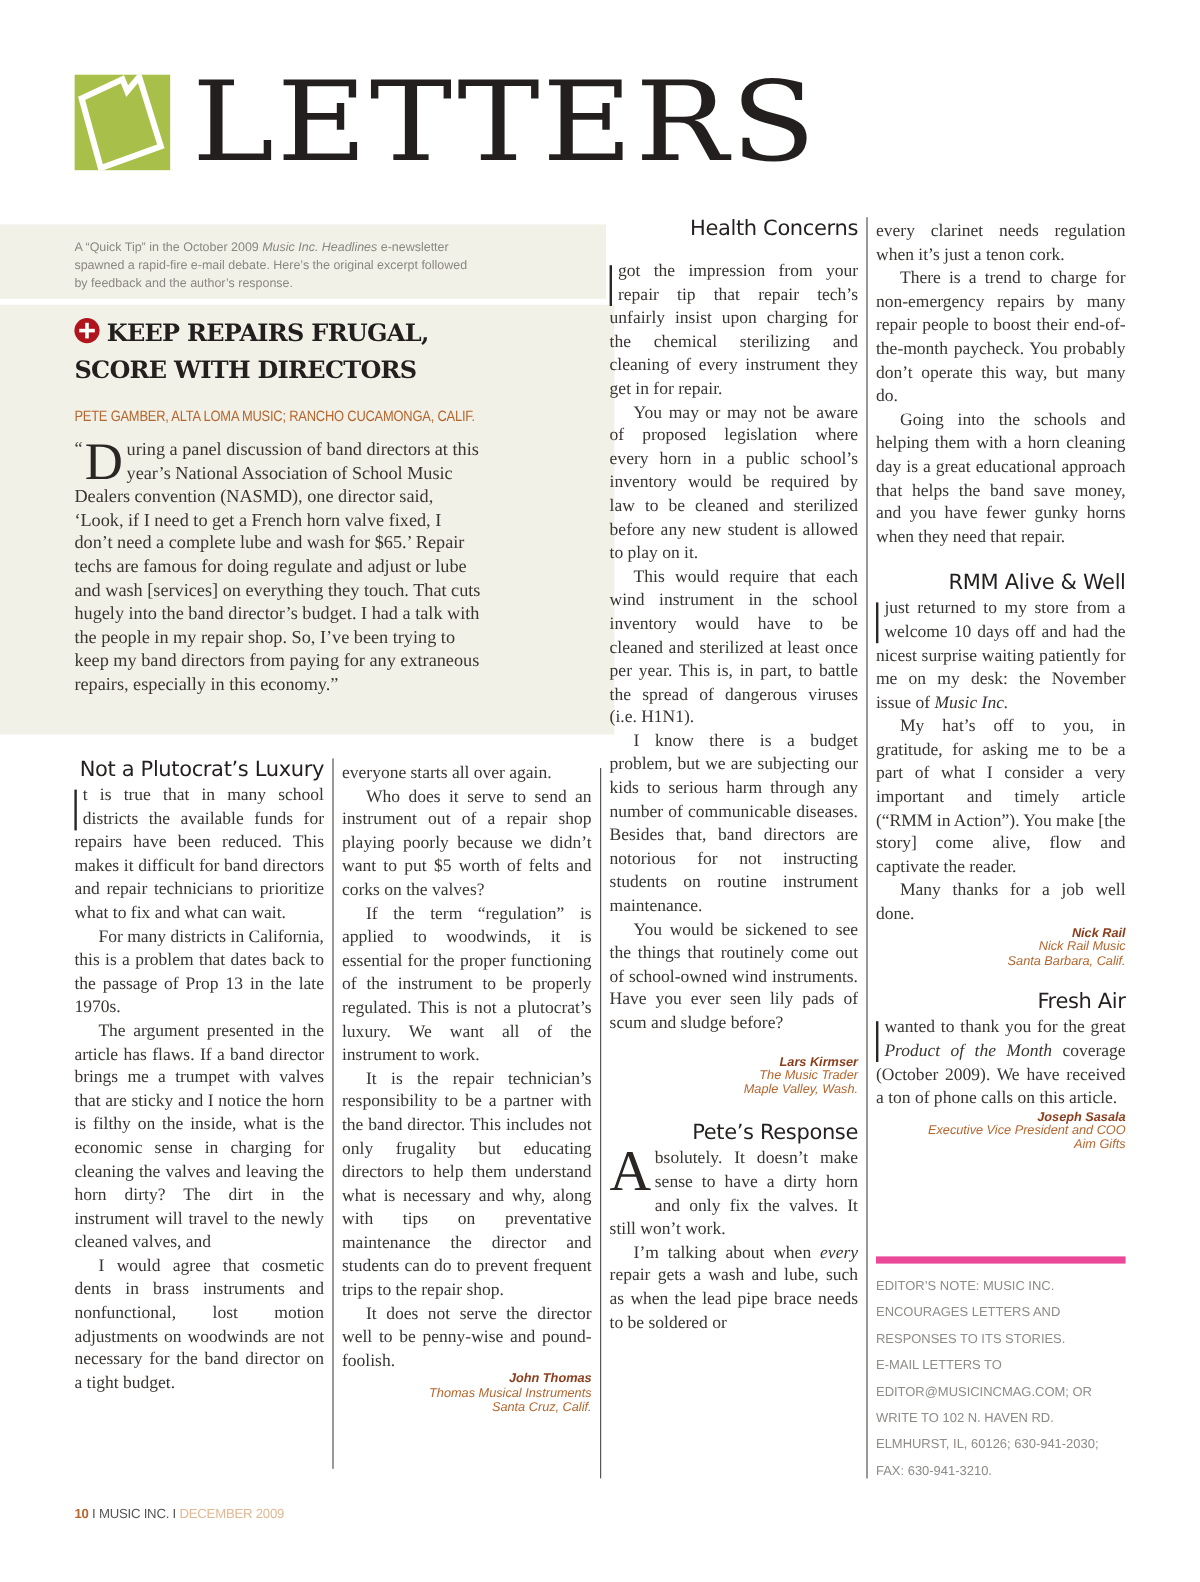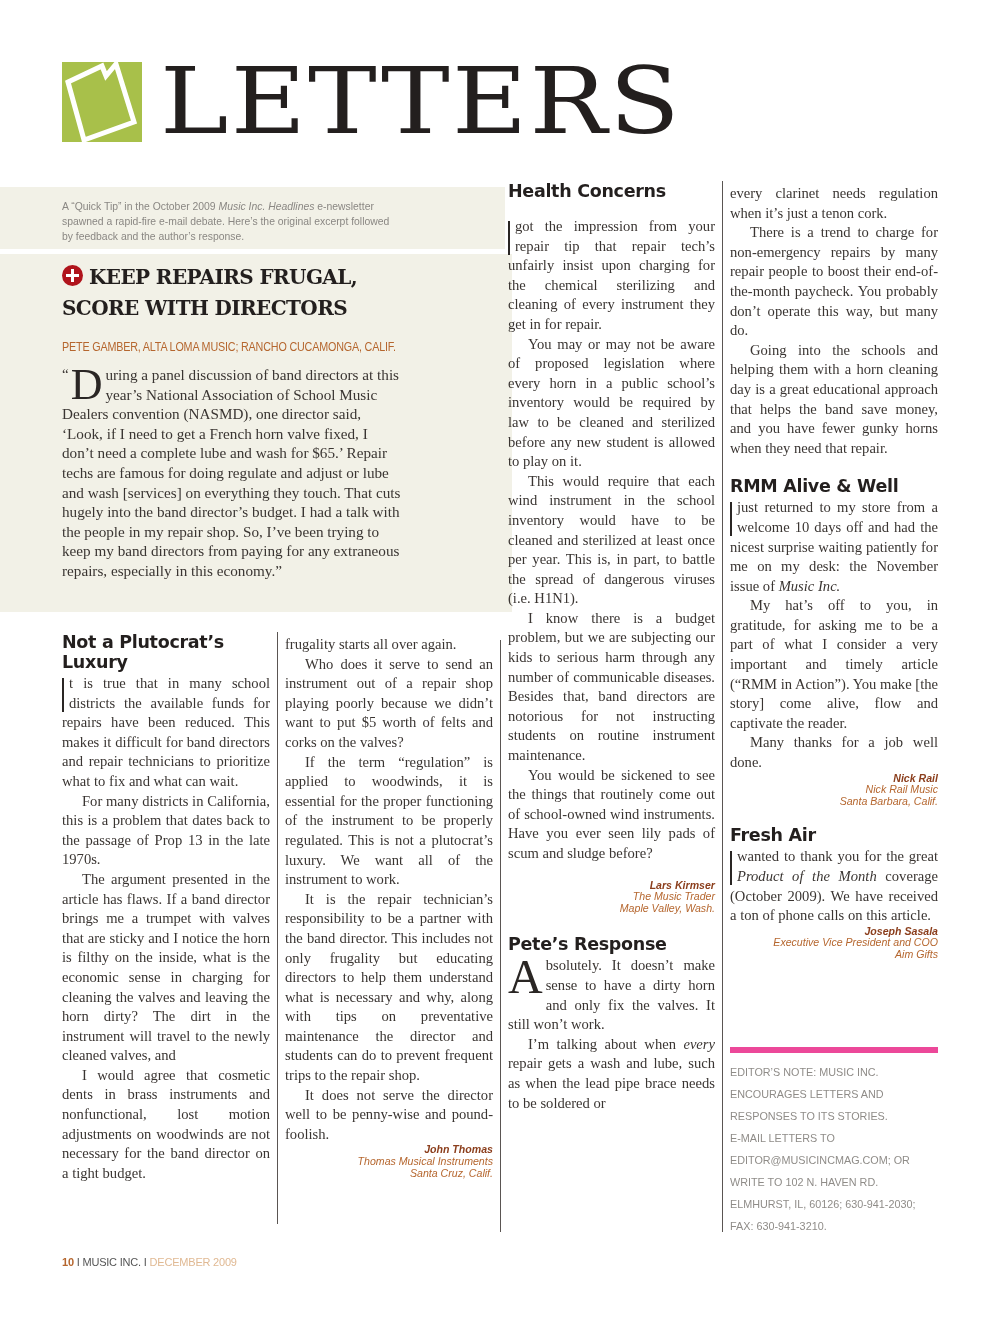--- a/index.html
+++ b/index.html
@@ -37,21 +37,21 @@
   .col1 { left: 62px; top: 632px; width: 208px; }
   .col2 { left: 285px; top: 635px; width: 208px; }
   .col3 { left: 508px; top: 181px; width: 207px; }
   .col4 { left: 730px; top: 184px; width: 208px; }
 
   .rule-v { position: absolute; width: 1px; background: #5a5552; }
   .rule1 { left: 277px; top: 632px; height: 592px; }
   .rule2 { left: 500px; top: 640px; height: 592px; }
   .rule3 { left: 722px; top: 181px; height: 1051px; }
 
-  .h-sec { font-family: "DejaVu Sans", sans-serif; font-weight: bold; font-size: 17.5px; line-height: 20px; color: #231f1e; text-align: left; letter-spacing: -0.3px; margin-bottom: 2px; }
+  .h-sec { font-family: "DejaVu Sans", sans-serif; font-weight: normal; font-size: 17.5px; line-height: 20px; color: #231f1e; text-align: right; letter-spacing: -0.3px; margin-bottom: 2px; }
   .bar-cap { display: inline-block; width: 2px; height: 34px; background: #2a2624; float: left; margin: 4px 5px 0 0; }
   .big-cap { float: left; font-size: 48px; line-height: 38px; font-weight: 300; margin: 2px 3px 0 0; color: #2a2624; }
 
   .sig { text-align: right; font-family: "Liberation Sans", sans-serif; font-style: italic; font-size: 10.6px; line-height: 11.6px; color: #b5662e; text-indent: 0 !important; }
   .sig .name { font-weight: bold; color: #8b3e1c; }
 
   .editor-note { position: absolute; left: 730px; top: 1047px; width: 208px; border-top: 6px solid #ec4899; padding-top: 8px; font-family: "Liberation Sans", sans-serif; font-size: 10.8px; line-height: 22px; color: #8f8c88; text-transform: uppercase; }
 
   .footer { position: absolute; left: 62px; top: 1256px; font-family: "Liberation Sans", sans-serif; font-size: 11px; color: #555; letter-spacing: -0.2px; }
   .footer .pg { font-weight: bold; color: #b5662e; }
@@ -96,21 +96,21 @@
 
 <div class="col col1">
   <h3 class="h-sec">Not a Plutocrat’s Luxury</h3>
   <p class="first"><span class="bar-cap"></span><span>t is true that in many school districts the available funds for repairs have been reduced. This makes it difficult for band directors and repair technicians to prioritize what to fix and what can wait.</span></p>
   <p>For many districts in California, this is a problem that dates back to the passage of Prop 13 in the late 1970s.</p>
   <p id="p-arg">The argument presented in the article has flaws. If a band director brings me a trumpet with valves that are sticky and I notice the horn is filthy on the inside, what is the economic sense in charging for cleaning the valves and leaving the horn dirty? The dirt in the instrument will travel to the newly cleaned valves, and</p>
   <p>I would agree that cosmetic dents in brass instruments and nonfunctional, lost motion adjustments on woodwinds are not necessary for the band director on a tight budget.</p>
 </div>
 
 <div class="col col2">
-  <p class="first" id="p-arg-cont">frugality starts all over again.</p>
+  <p class="first" id="p-arg-cont">everyone starts all over again.</p>
   <p>Who does it serve to send an instrument out of a repair shop playing poorly because we didn’t want to put $5 worth of felts and corks on the valves?</p>
   <p>If the term “regulation” is applied to woodwinds, it is essential for the proper functioning of the instrument to be properly regulated. This is not a plutocrat’s luxury. We want all of the instrument to work.</p>
   <p>It is the repair technician’s responsibility to be a partner with the band director. This includes not only frugality but educating directors to help them understand what is necessary and why, along with tips on preventative maintenance the director and students can do to prevent frequent trips to the repair shop.</p>
   <p>It does not serve the director well to be penny-wise and pound-foolish.</p>
   <div class="sig">
     <div class="name">John Thomas</div>
     <div>Thomas Musical Instruments</div>
     <div>Santa Cruz, Calif.</div>
   </div>
 </div>

